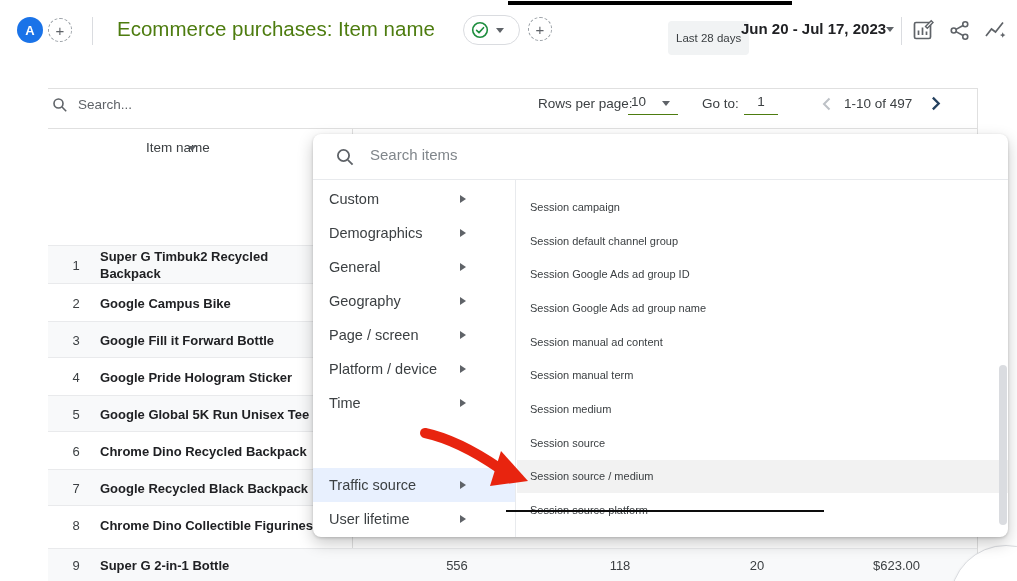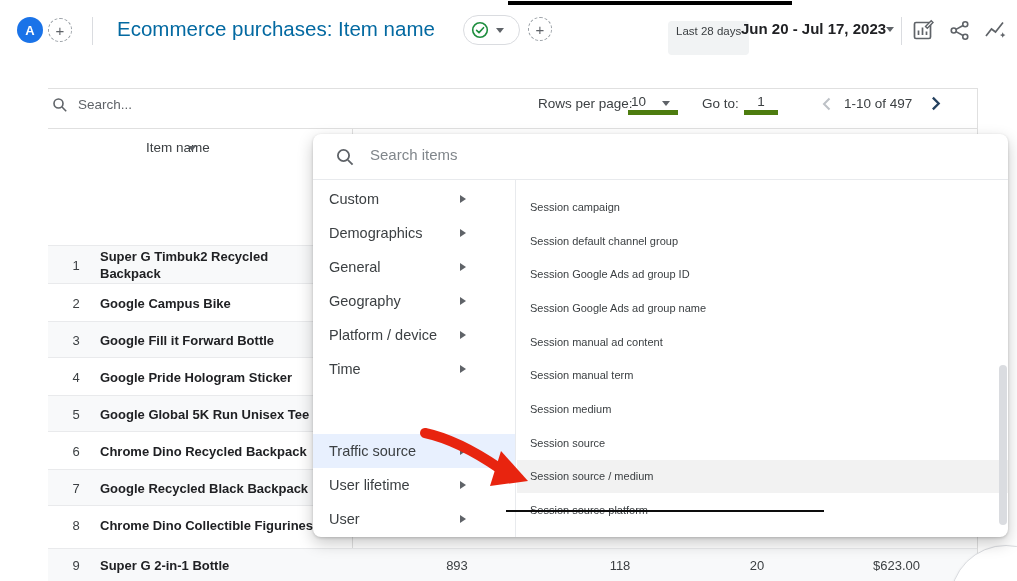--- a/index.html
+++ b/index.html
@@ -7,40 +7,40 @@
   .screen { position:relative; width:1017px; height:581px; background:#fff; overflow:hidden; }
   .abs { position:absolute; }
 
   
   .avatar { left:17px; top:17px; width:26px; height:26px; border-radius:50%; background:#1a73e8;
             color:#fff; font-size:13px; font-weight:bold; display:flex; align-items:center; justify-content:center; }
   .dashed-plus { width:24px; height:24px; border:1px dashed #9aa0a6; border-radius:50%;
                  color:#5f6368; display:flex; align-items:center; justify-content:center; background:#fff; cursor:pointer; }
   .dashed-plus::before { content:"+"; font-size:15px; line-height:1; }
   .vdiv { width:1px; background:#dadce0; }
-  .page-title { left:117px; top:17px; font-size:20.5px; color:#0369a1; white-space:nowrap; }
+  .page-title { left:117px; top:17px; font-size:20.5px; color:#4d7c0f; white-space:nowrap; }
   .check-pill { left:463px; top:15px; width:57px; height:30px; border:1px solid #dadce0; border-radius:16px;
                 display:flex; align-items:center; padding-left:7px; gap:7px; background:#fff; cursor:pointer; }
   .caret { width:0; height:0; border-left:4.5px solid transparent; border-right:4.5px solid transparent;
            border-top:5px solid #5f6368; display:inline-block; }
-  .chip { left:668px; top:21px; height:34px; padding:0 8px; background:#f1f3f4; border-radius:4px;
+  .chip { left:668px; top:21px; height:34px; padding:7px 8px; background:#f1f3f4; border-radius:4px;
           font-size:11.5px; color:#3c4043; line-height:20px; }
   .date-range { left:741px; top:20px; font-size:15px; font-weight:bold; color:#202124; white-space:nowrap; cursor:pointer; }
   .topline { background:#000; }
 
   .iconbtn { width:26px; height:26px; display:flex; align-items:center; justify-content:center; cursor:pointer; }
 
   
   .hline { background:#e0e0e0; height:1px; }
   .vline { background:#e0e0e0; width:1px; }
   .search-input { left:78px; top:95px; width:220px; border:none; outline:none; font-size:13.5px;
                   color:#202124; background:transparent; height:18px; }
   .search-input::placeholder { color:#5f6368; }
   .gtxt { font-size:13.5px; color:#3c4043; white-space:nowrap; }
-  .ufield { border-bottom:5px solid #4d7c0f; font-size:13.5px; color:#3c4043; }
+  .ufield { border-bottom:1px solid #4d7c0f; font-size:13.5px; color:#3c4043; }
   .chev { font-size:0; }
 
   .col-header { left:110px; top:140px; font-size:13.5px; color:#3c4043;margin-left:36px; }
 
   .row { position:absolute; left:48px; width:929px; }
   .row.gray { background:#f8f9fa; border-top:1px solid #e9eaec; border-bottom:1px solid #e9eaec; }
   .rownum { position:absolute; left:8px; width:40px; text-align:center; top:50%; transform:translateY(-50%);
             font-size:13px; color:#3c4043; }
   .rowname { position:absolute; left:52px; top:50%; transform:translateY(-50%); font-size:13px; font-weight:bold;
              color:#202124; white-space:nowrap; }
@@ -189,21 +189,21 @@
     <span class="rownum">7</span>
     <span class="rowname">Google Recycled Black Backpack</span>
   </div>
   <div class="row" style="top:506px; height:37px;">
     <span class="rownum">8</span>
     <span class="rowname">Chrome Dino Collectible Figurines</span>
   </div>
   <div class="row gray" style="top:548px; height:33px; border-bottom:none;">
     <span class="rownum">9</span>
     <span class="rowname">Super G 2-in-1 Bottle</span>
-    <span class="val" style="left:304px; width:210px; text-align:center;">893</span>
+    <span class="val" style="left:304px; width:210px; text-align:center;">556</span>
     <span class="val" style="left:472px; width:200px; text-align:center;">118</span>
     <span class="val" style="left:609px; width:200px; text-align:center;">20</span>
     <span class="val" style="left:722px; width:150px; text-align:right;">$623.00</span>
   </div>
 
   <div class="abs fab-circle"></div>
 
   <div class="abs panel">
     <div class="panel-search">
       <span style="position:absolute; left:22px; top:13px;">
@@ -223,20 +223,24 @@
       <div class="cat">
         <span>Demographics</span>
         <span class="arr"></span>
       </div>
       <div class="cat">
         <span>General</span>
         <span class="arr"></span>
       </div>
       <div class="cat">
         <span>Geography</span>
+        <span class="arr"></span>
+      </div>
+      <div class="cat">
+        <span>Page / screen</span>
         <span class="arr"></span>
       </div>
       <div class="cat">
         <span>Platform / device</span>
         <span class="arr"></span>
       </div>
       <div class="cat">
         <span>Time</span>
         <span class="arr"></span>
       </div>

